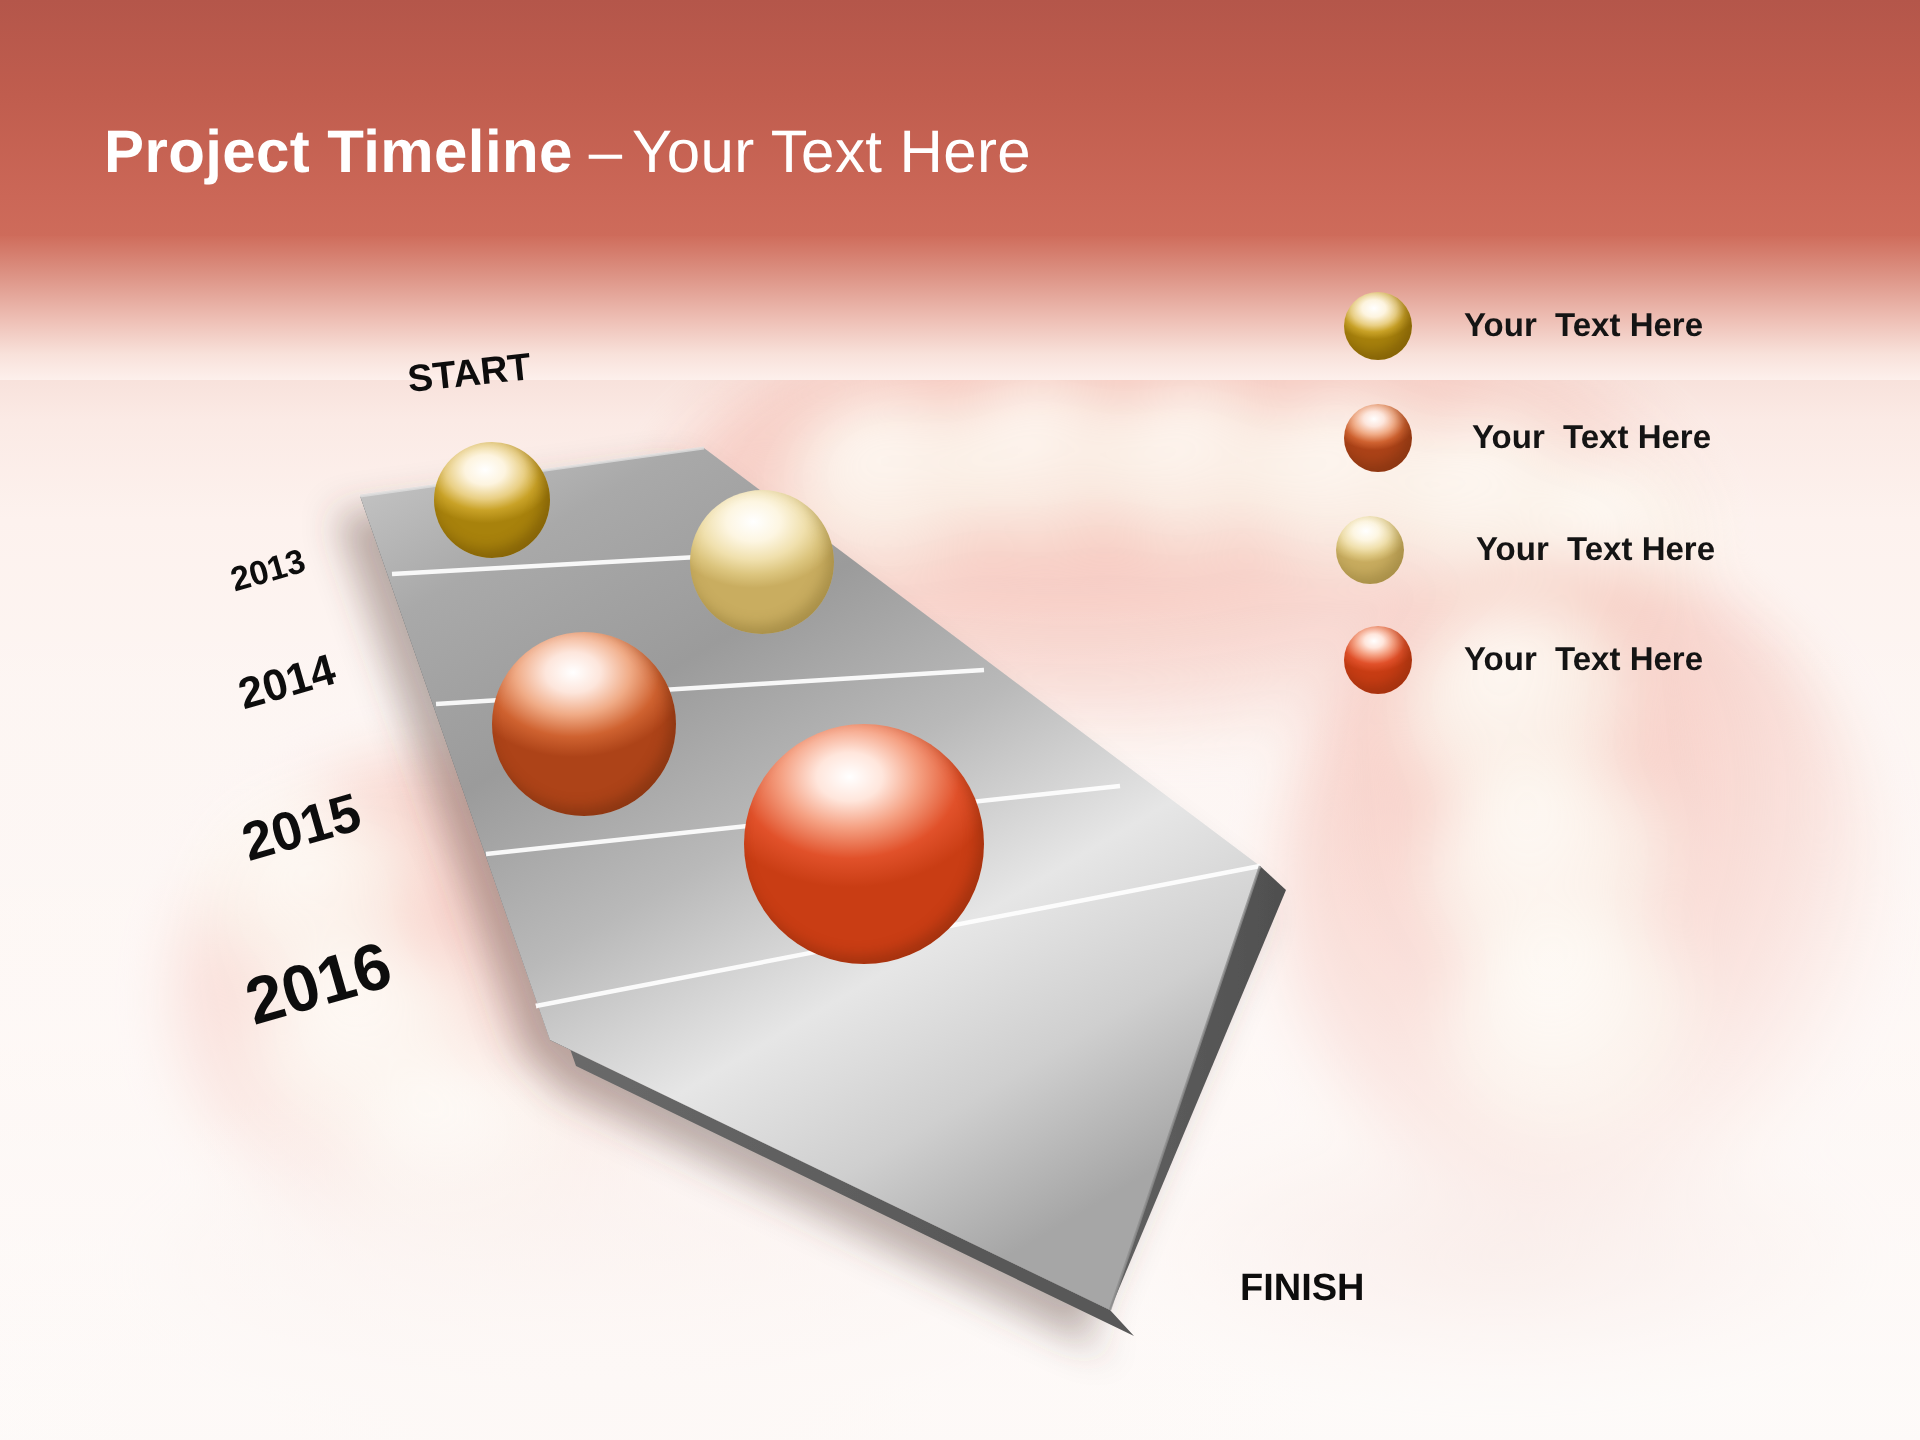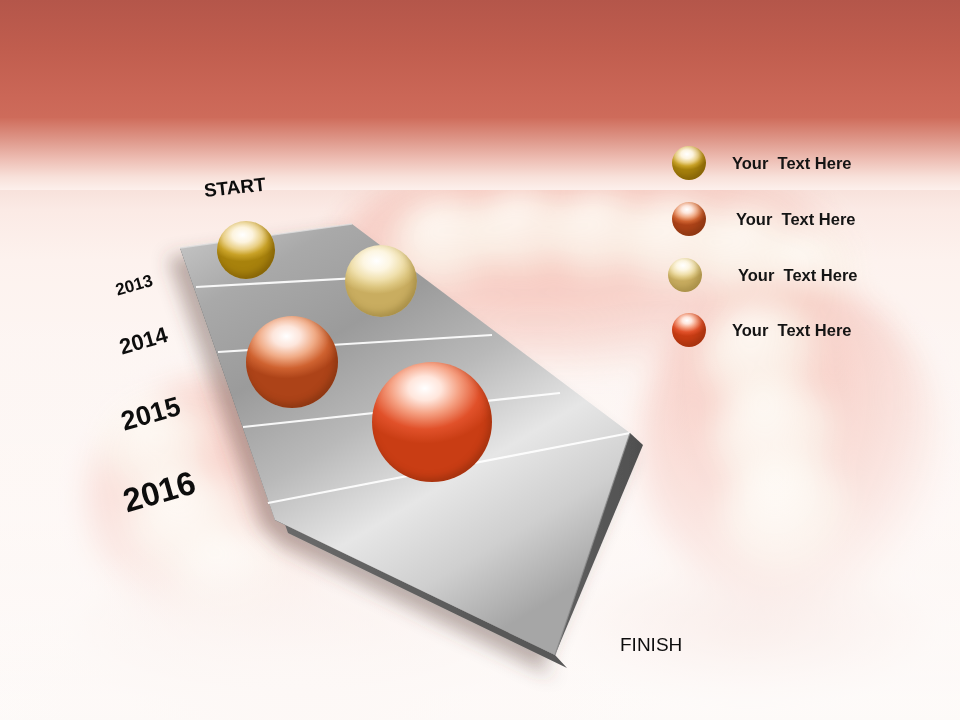--- a/index.html
+++ b/index.html
@@ -183,21 +183,21 @@
     font-size: 19px;
     font-weight: bold;
     color: #0d0d0d;
     transform: rotate(-6deg);
     transform-origin: left center;
   }
   .finish-label {
     position: absolute;
     left: 620px; top: 634px;
     font-size: 19px;
-    font-weight: normal;
+    font-weight: bold;
     color: #0d0d0d;
   }
 
   
   .node {
     position: absolute;
     border-radius: 50%;
   }
   .node.n0 { left: 217px; top: 221px; width: 58px;  height: 58px;  }
   .node.n1 { left: 345px; top: 245px; width: 72px;  height: 72px;  }
@@ -228,20 +228,23 @@
     <div class="blob tooth" style="left:128px; top:470px; width:116px; height:104px;"></div>
     <div class="blob tooth" style="left:176px; top:528px; width:116px; height:100px;"></div>
     <div class="blob shadowblob" style="left:60px;  top:560px; width:460px; height:150px;"></div>
     <div class="blob shadowblob" style="left:560px; top:560px; width:380px; height:140px;"></div>
   </div>
 
   <div class="bg-veil"></div>
 
   <div class="header-band"></div>
   <div class="header-fade"></div>
+  <div class="title">
+    <span class="t-main">Project Timeline</span><span class="t-dash">–</span> <span class="t-sub">Your Text Here</span>
+  </div>
 
   <div class="arrow-wrap">
     <svg width="960" height="720" viewBox="0 0 960 720">
       <defs>
         <linearGradient id="topFace" x1="0" y1="0" x2="0.62" y2="1">
           <stop offset="0%" stop-color="#c9c9c9"></stop>
           <stop offset="16%" stop-color="#a9a9a9"></stop>
           <stop offset="34%" stop-color="#9b9b9b"></stop>
           <stop offset="52%" stop-color="#b9b9b9"></stop>
           <stop offset="70%" stop-color="#e6e6e6"></stop>

